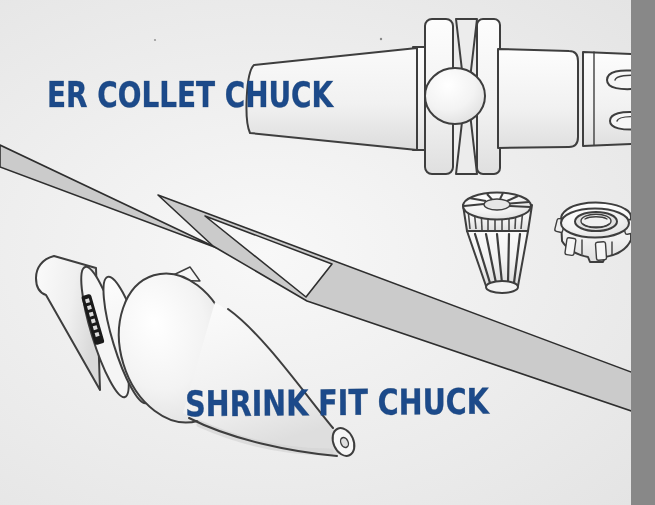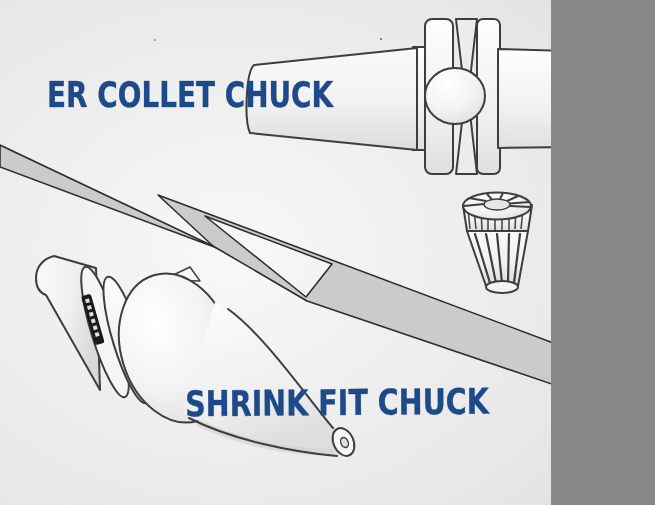--- a/index.html
+++ b/index.html
@@ -1,17 +1,17 @@
 <!DOCTYPE html>
 <html><head>
 <meta charset="utf-8">
 <style>
   html,body{margin:0;padding:0;background:#888;}
   .stage{
-    position:relative;width:551px;height:505px;overflow:hidden;
+    position:relative;width:631px;height:505px;overflow:hidden;
     background:radial-gradient(ellipse at 42% 50%, #f8f8f8 0%, #efefef 45%, #e4e4e4 100%);
     font-family:"DejaVu Sans", sans-serif;
   }
   .stage svg{position:absolute;left:0;top:0;}
   .label{
     position:absolute;
     font-weight:bold;
     font-size:34px;
     letter-spacing:0px;
     white-space:nowrap;

